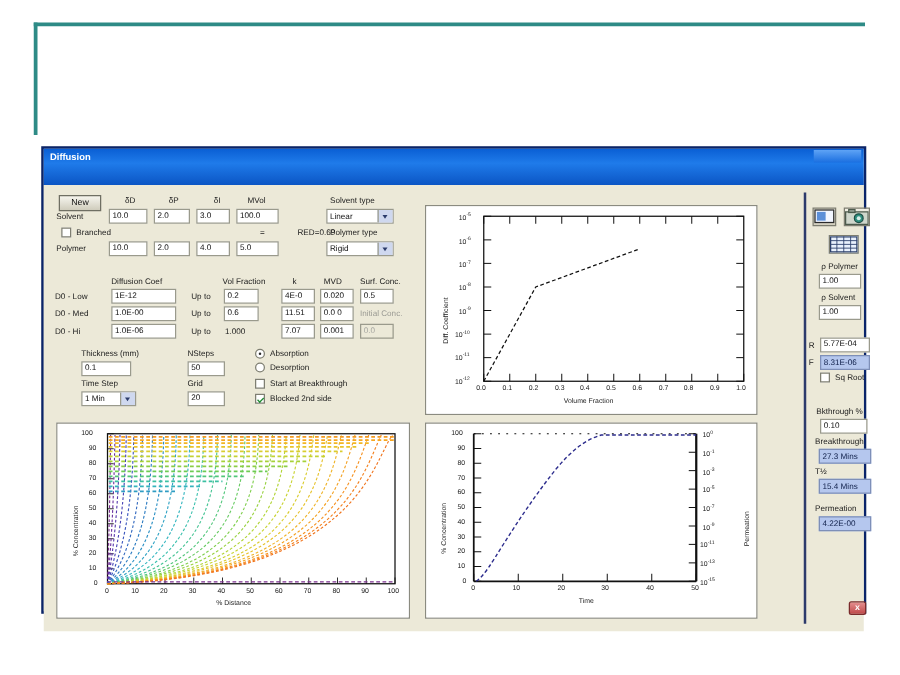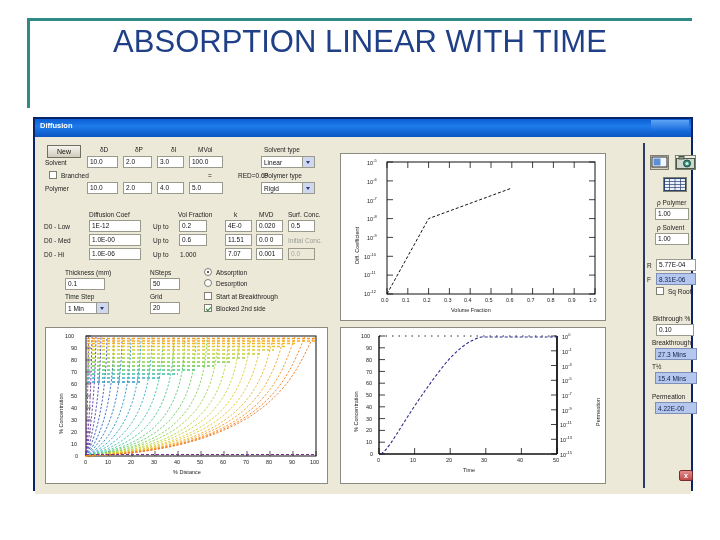--- a/index.html
+++ b/index.html
@@ -8,21 +8,21 @@
 
   
   .title-rule{position:absolute;left:27px;top:18px;width:665px;height:3px;background:#2e8b86;}
   .title-bar-left{position:absolute;left:27px;top:18px;width:3px;height:90px;background:#2e8b86;}
   .slide-title{position:absolute;left:60px;top:24px;width:600px;text-align:center;
     font-size:31px;line-height:35px;color:#1f3f87;font-family:"Liberation Sans",sans-serif;font-weight:400;}
 
   
   .window{position:absolute;left:33px;top:117px;width:660px;height:374px;
     border:2px solid #0a246a;background:#ece9d8;box-sizing:border-box;}
-  .titlebar{height:18px;background:linear-gradient(to bottom,#0a5fd4 0%,#1f7bea 40%,#0b55c4 100%);
+  .titlebar{height:29px;background:linear-gradient(to bottom,#0a5fd4 0%,#1f7bea 40%,#0b55c4 100%);
     color:#fff;font-size:7.5px;font-weight:bold;line-height:13px;padding-left:5px;position:relative;}
   .titlebar .tb-right{position:absolute;right:2px;top:1px;width:38px;height:10px;
     background:linear-gradient(to bottom,#5ea3f5,#1b6fe0);}
   .client{position:relative;width:100%;height:357px;background:#ece9d8;}
 
   
   .lbl{position:absolute;font-size:6.5px;color:#1c1c1c;white-space:nowrap;line-height:8px;}
   .lbl.gray{color:#9b9b94;}
   .fld{position:absolute;background:#ffffff;border:1px solid #9a9a8c;
     font-size:6.5px;color:#111;line-height:10px;padding:0 2px;box-sizing:border-box;height:12px;
@@ -59,21 +59,20 @@
   svg{display:block;}
   .divider{position:absolute;background:#2c3a6b;}
 </style>
 </head>
 <body>
 
 <div id="slide">
 
   <div class="title-rule"></div>
   <div class="title-bar-left"></div>
-  <div class="slide-title">ABSORPTION LINEAR WITH TIME</div>
 
   <div class="window">
 
     <div class="titlebar">
       <span>Diffusion</span>
       <span class="tb-right"></span>
     </div>
 
     <div class="client">
 

